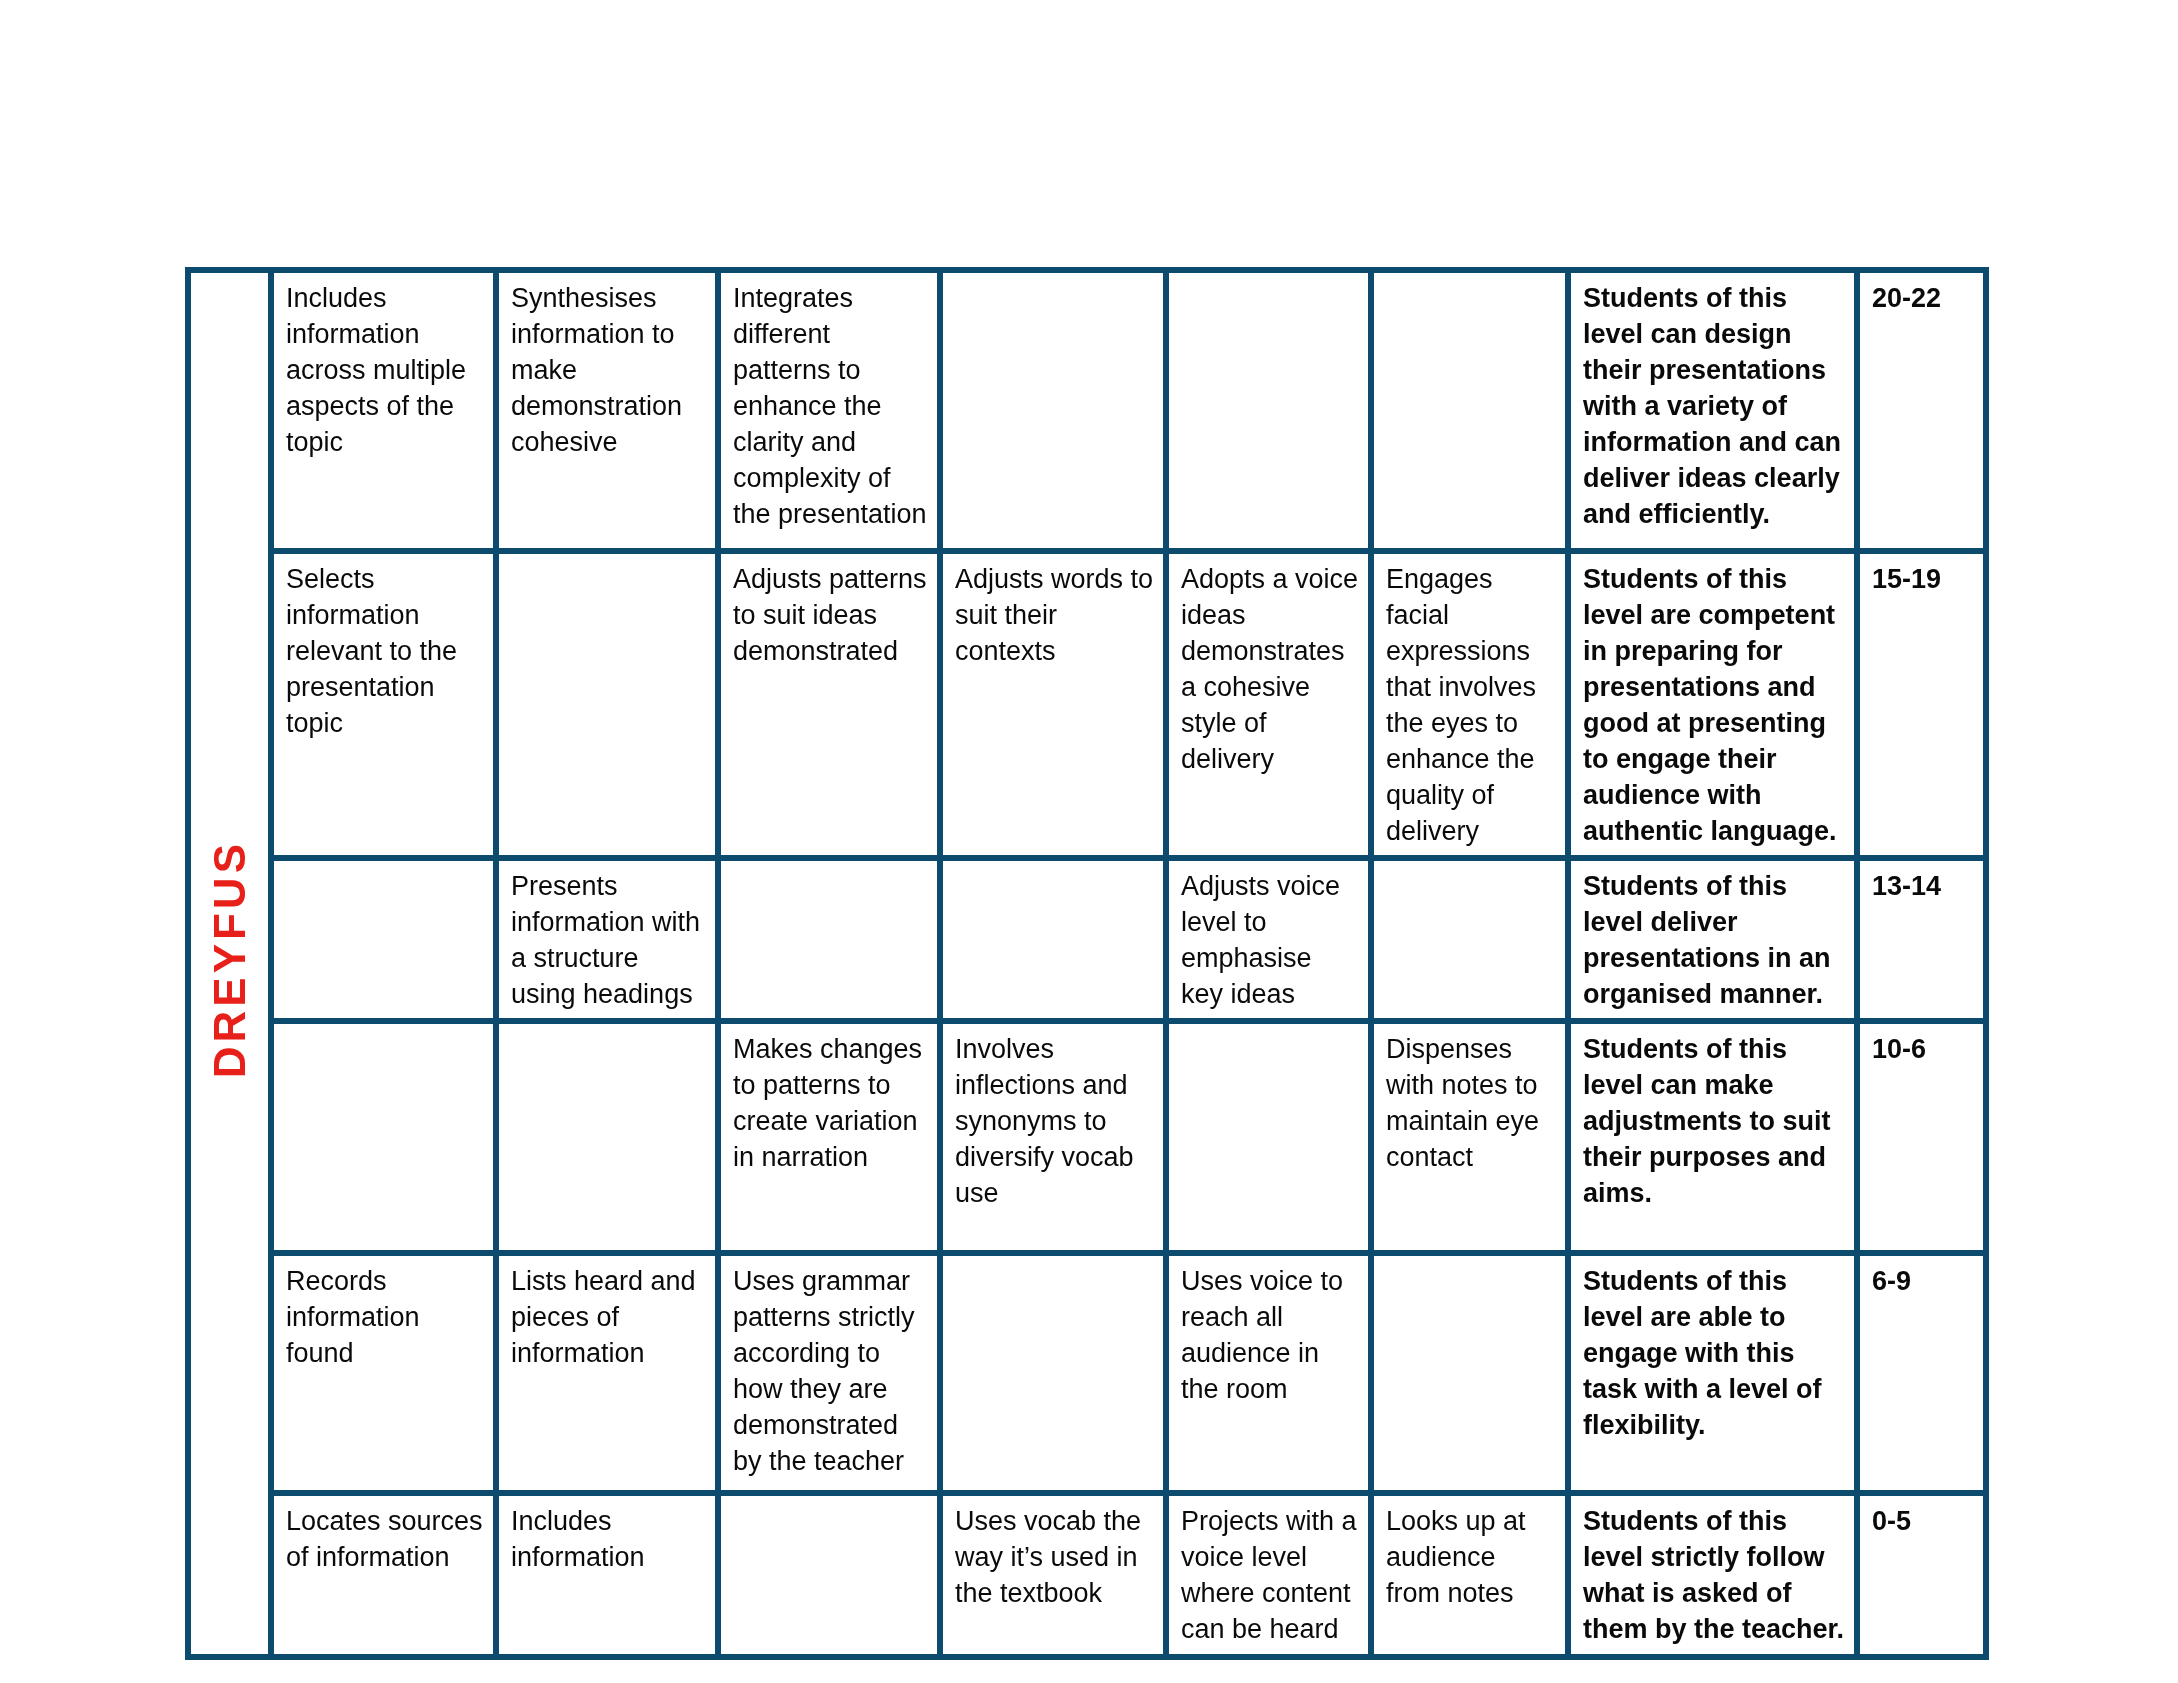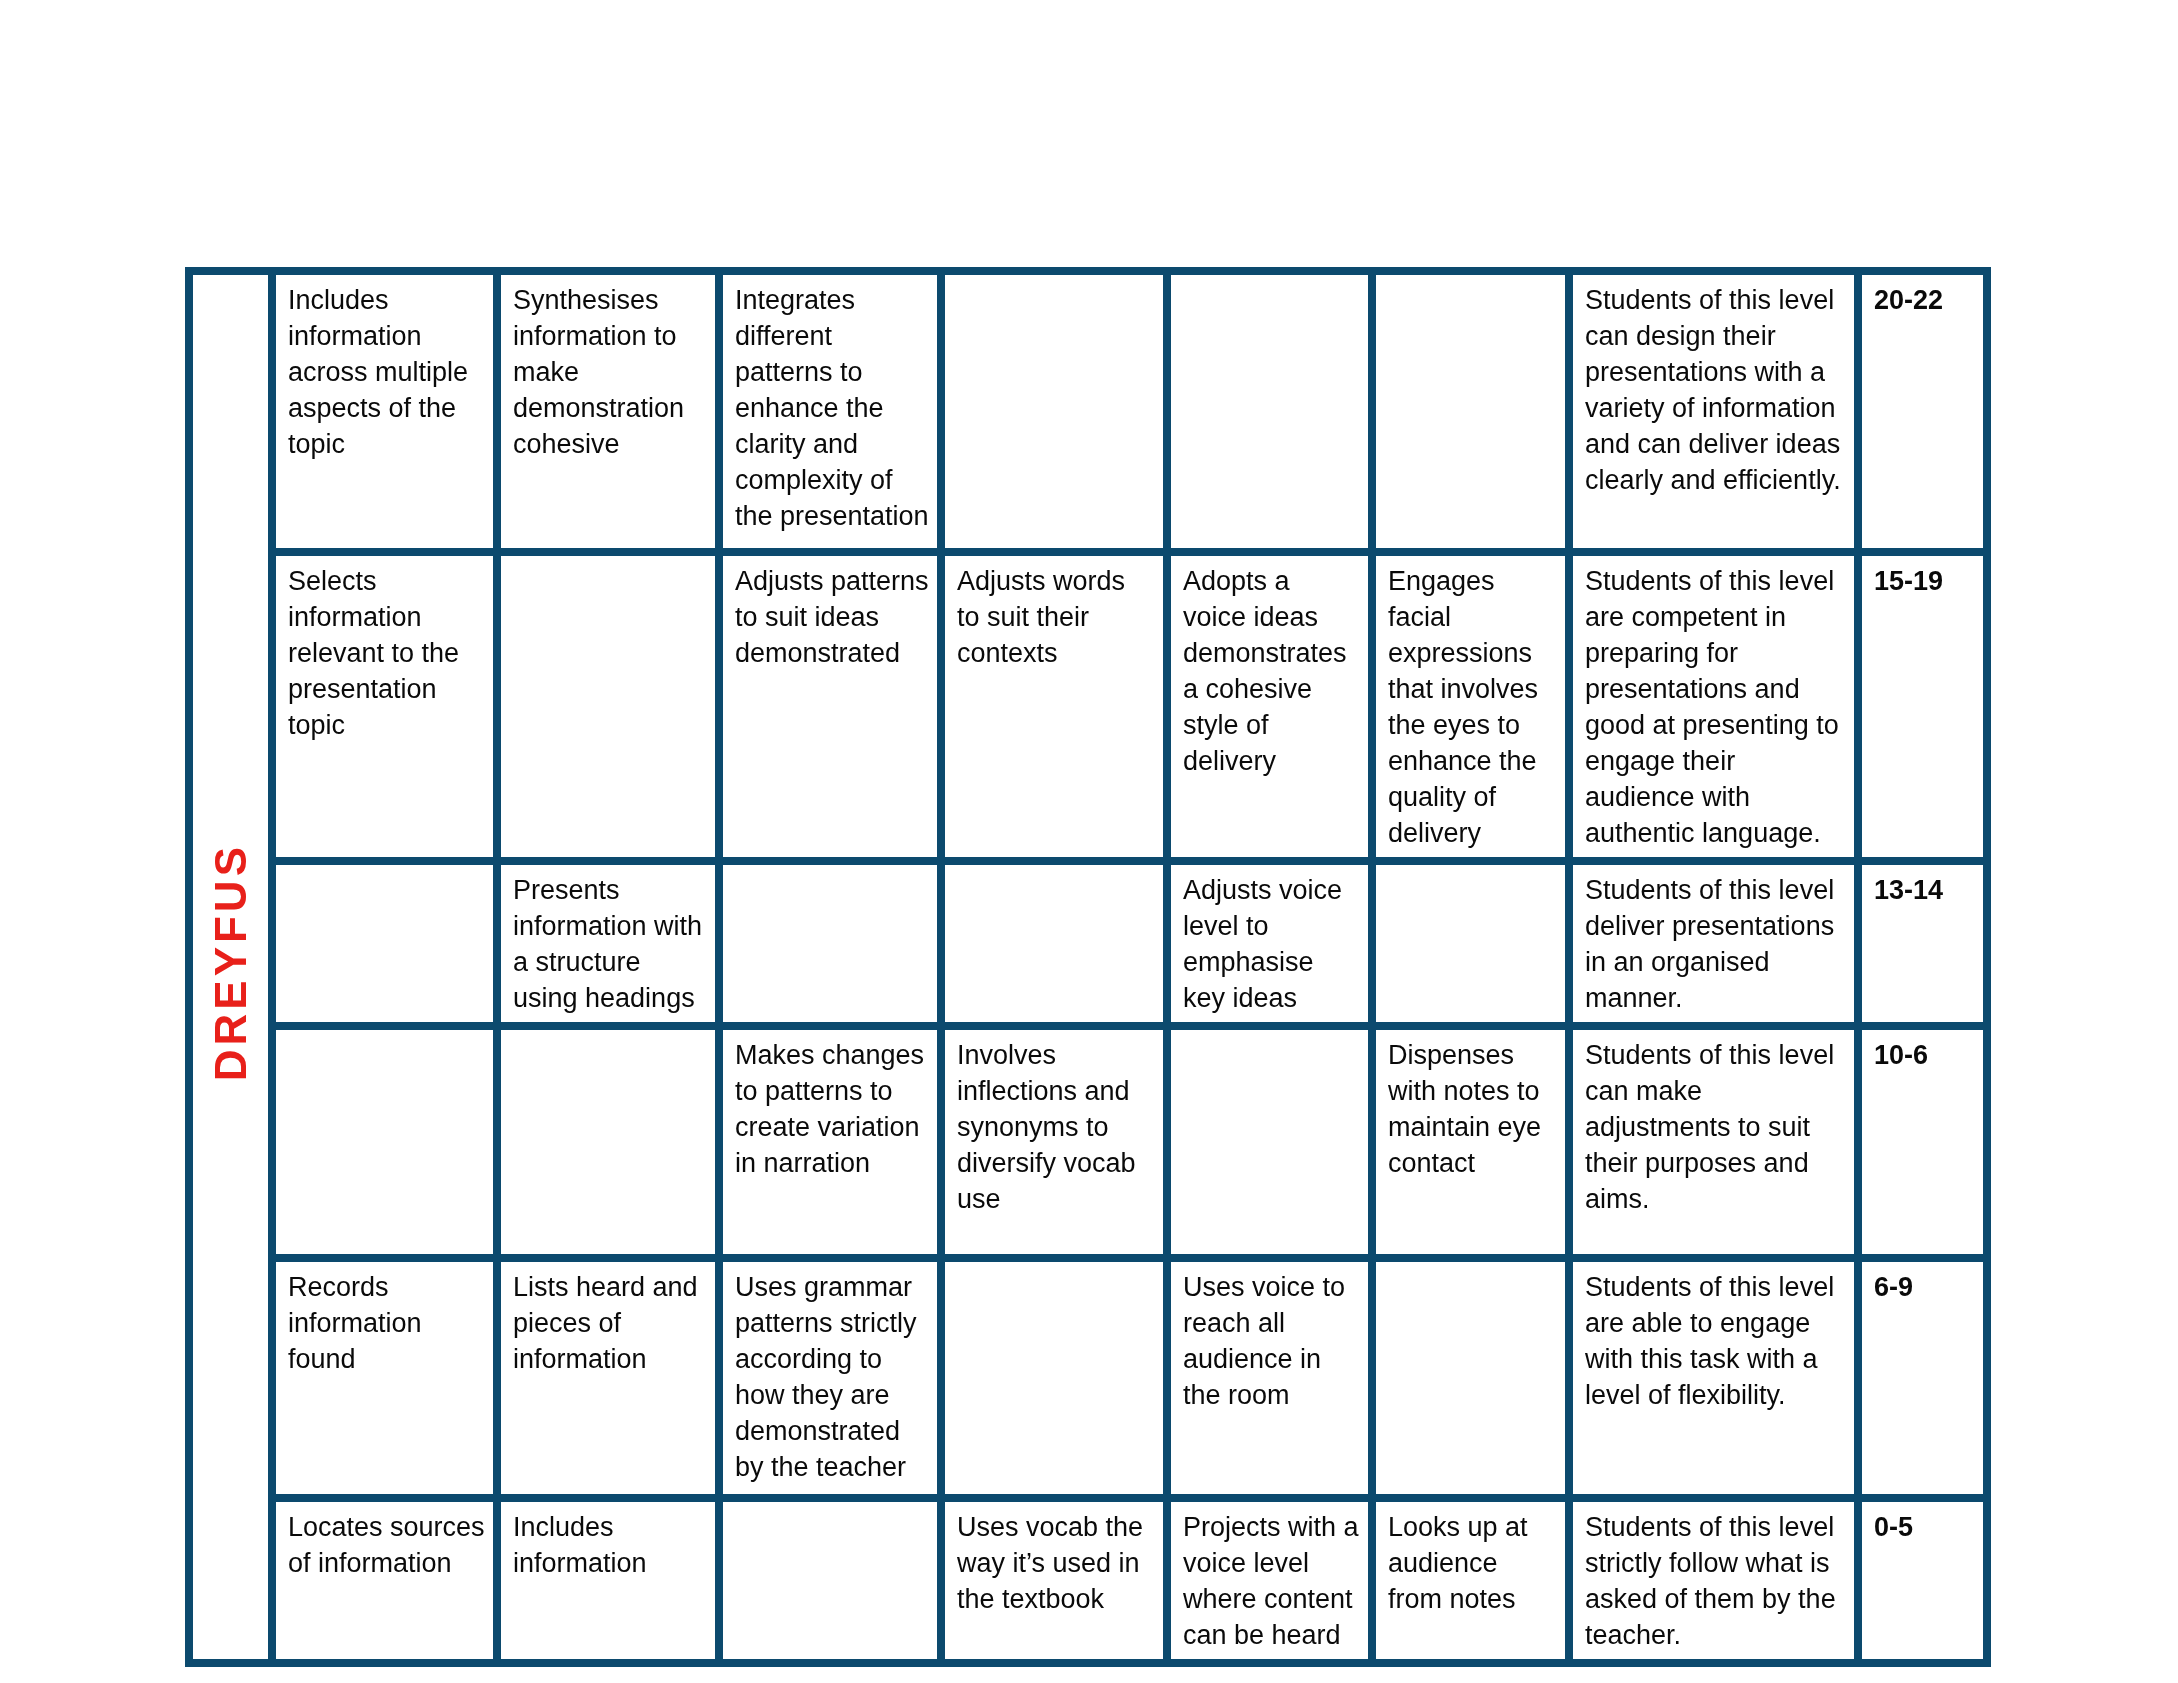--- a/index.html
+++ b/index.html
@@ -23,31 +23,32 @@
     position: absolute;
     left: 185px;
     top: 267px;
     width: 1797px;
     border-collapse: collapse;
     table-layout: fixed;
     background: #ffffff;
     border: 3px solid #000;
   }
   table.rubric td {
-    border: 8px solid #0c4a6e;
+    border: 6px solid #0c4a6e;
     vertical-align: top;
     padding: 7px 8px 6px 12px;
     font-size: 27px;
     line-height: 36px;
     color: #0a0a0a;
     word-wrap: break-word;
     overflow: hidden;
   }
   table.rubric td.thick-left {
     border-left: 3px solid #000;
+    font-weight: bold;
   }
   table.rubric td.label-cell {
     padding: 0;
     text-align: center;
     vertical-align: middle;
     border-right: 2px solid #000;
   }
   .vertical-label {
     display: inline-block;
     writing-mode: vertical-rl;

